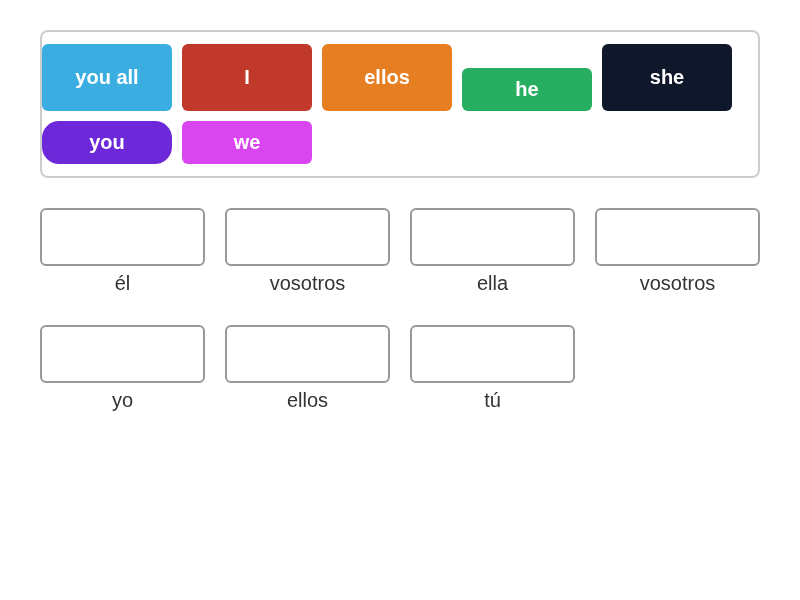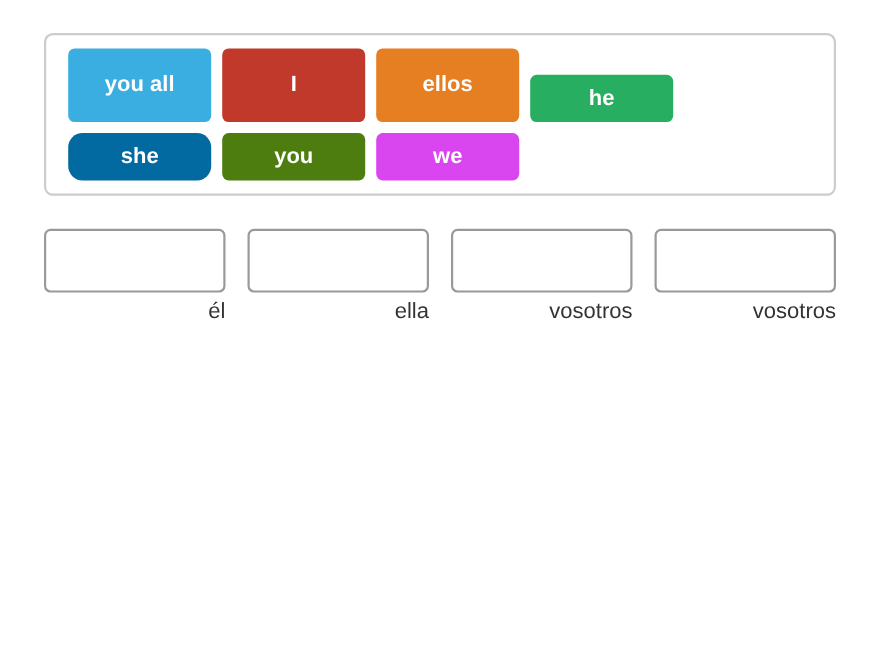--- a/index.html
+++ b/index.html
@@ -13,21 +13,21 @@
       display: flex;
       flex-direction: column;
       align-items: center;
       padding: 30px 40px;
     }
 
     
     .word-bank {
       border: 2px solid #cccccc;
       border-radius: 8px;
-      padding: 12px 20px;
+      padding: 12px 0;
       width: 720px;
       display: flex;
       flex-wrap: wrap;
       gap: 10px;
       margin-bottom: 30px;
     }
 
     .word-tile {
       display: flex;
       align-items: center;
@@ -52,21 +52,21 @@
 
     .drop-row {
       display: flex;
       gap: 20px;
       margin-bottom: 10px;
     }
 
     .drop-item {
       display: flex;
       flex-direction: column;
-      align-items: flex-end;
+      align-items: center;
       gap: 6px;
       flex: 1;
     }
 
     .drop-box {
       width: 100%;
       height: 58px;
       border: 2px solid #999999;
       border-radius: 6px;
       background: #ffffff;
@@ -83,38 +83,53 @@
     }
   </style>
 </head>
 <body>
 
 <div class="word-bank">
 <div class="word-tile" style="background-color: rgb(58, 174, 224);">you all</div>
     <div class="word-tile" style="background-color: rgb(192, 57, 43);">I</div>
     <div class="word-tile" style="background-color: rgb(230, 126, 34);">ellos</div>
     <div class="word-tile" style="background-color: rgb(39, 174, 96); margin-top: 24px;">he</div>
-    <div class="word-tile" style="background-color: #0369a1; border-radius: 13px;">she</div>
-    <div class="word-tile" style="background-color: #4d7c0f;">you</div>
+    <div class="word-tile" style="background-color: #0f172a;">she</div>
+    <div class="word-tile" style="background-color: #6d28d9; border-radius: 17px;">you</div>
     <div class="word-tile" style="background-color: #d946ef;">we</div>
   </div>
 
 <div class="drop-section">
   <div class="drop-row">
   <div class="drop-item">
         <div class="drop-box"></div>
         <span class="drop-label">él</span>
       </div>
       <div class="drop-item">
         <div class="drop-box"></div>
-        <span class="drop-label">ella</span>
+        <span class="drop-label">vosotros</span>
       </div>
       <div class="drop-item">
         <div class="drop-box"></div>
-        <span class="drop-label">vosotros</span>
+        <span class="drop-label">ella</span>
       </div>
       <div class="drop-item">
         <div class="drop-box"></div>
         <span class="drop-label">vosotros</span>
       </div>
     </div>
   <div class="row-gap"></div>
+  <div class="drop-row">
+  <div class="drop-item">
+        <div class="drop-box"></div>
+        <span class="drop-label">yo</span>
+      </div>
+      <div class="drop-item">
+        <div class="drop-box"></div>
+        <span class="drop-label">ellos</span>
+      </div>
+      <div class="drop-item">
+        <div class="drop-box"></div>
+        <span class="drop-label">tú</span>
+      </div>
+      <div style="flex: 1 1 0%;"></div>
+    </div>
 </div>
 
 </body></html>

